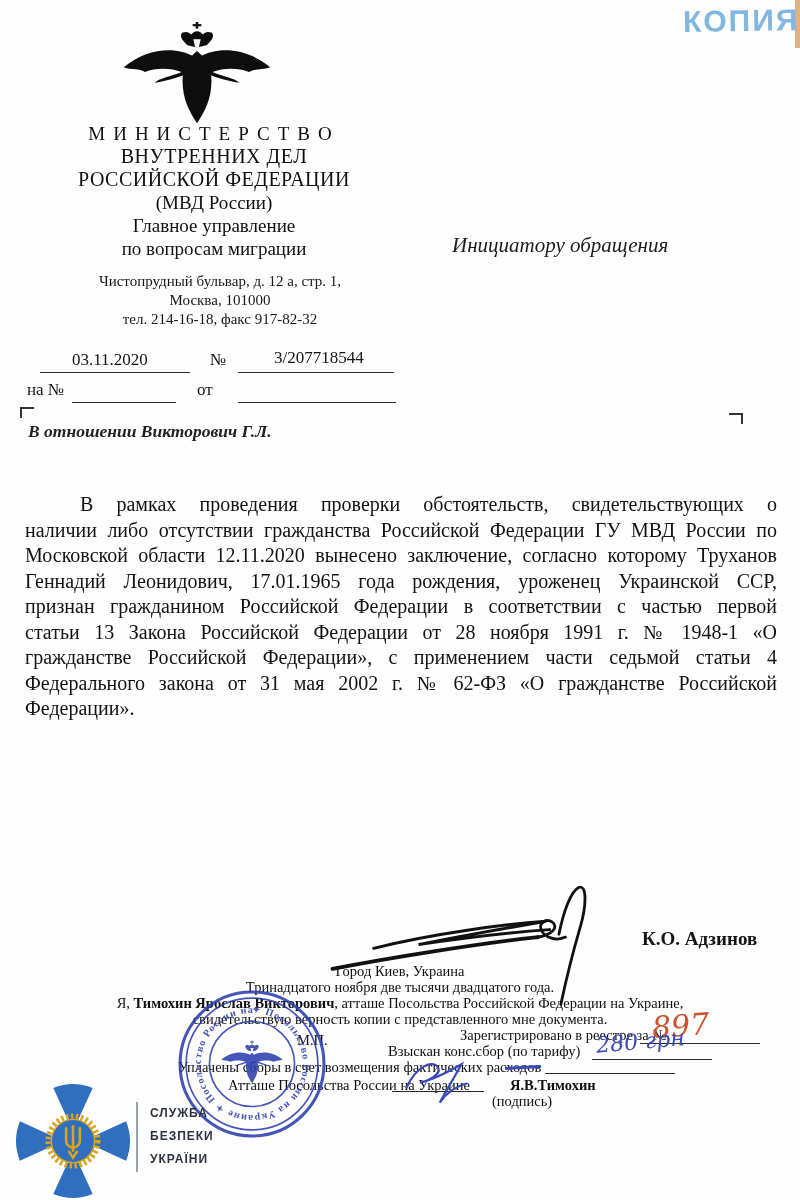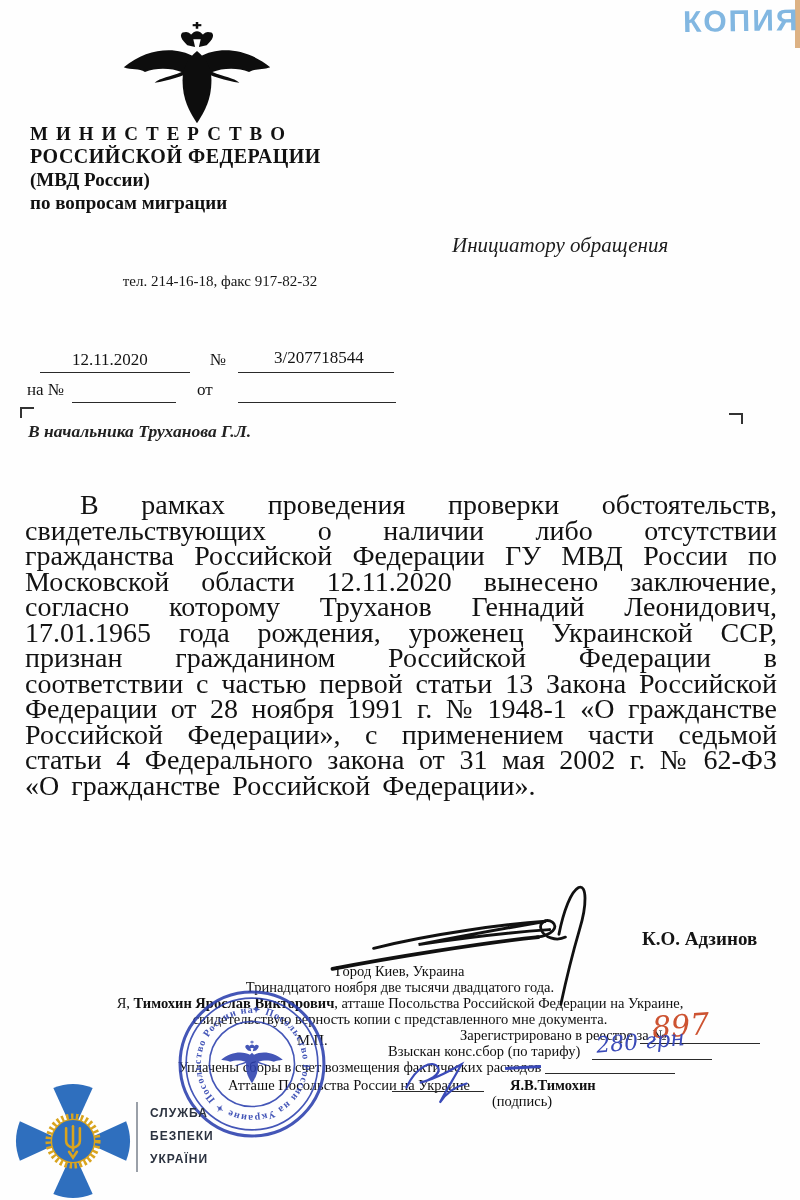--- a/index.html
+++ b/index.html
@@ -20,21 +20,21 @@
   
   .copy-stamp {
     left: 683px; top: 4px;
     font-family: "Liberation Sans", sans-serif;
     font-weight: bold; font-size: 30px; letter-spacing: 2px;
     color: #7cb4e0; opacity: .95;
     transform: rotate(-1deg);
   }
 
   
-  .lh { left: 30px; top: 122px; width: 380px; text-align: left; font-weight: bold; }
+  .lh { left: 24px; top: 122px; width: 380px; text-align: center; font-weight: normal; }
   .lh .l1 { font-size: 19px; letter-spacing: 8px; }
   .lh .l2, .lh .l3 { font-size: 20px; letter-spacing: .5px; }
   .lh .l4 { font-size: 19px; }
   .lh .l5, .lh .l6 { font-size: 19px; }
   .lh div { line-height: 23px; color:#111; }
 
   .addr { left: 30px; top: 272px; width: 380px; text-align:center; font-size: 15px; line-height: 19px; color:#171717;}
 
   .recipient {
     left: 452px; top: 233px; width: 300px;
@@ -47,21 +47,21 @@
 
   .subject {
     left: 28px; top: 421px;
     font-style: italic; font-weight: bold; font-size: 17.5px; color:#222;
   }
   .bracket-l { left: 20px; top: 407px; width: 14px; height: 11px; border-left: 2px solid #333; border-top: 2px solid #333; }
   .bracket-r { left: 729px; top: 413px; width: 14px; height: 11px; border-right: 2px solid #333; border-top: 2px solid #333; }
 
   .body-text {
     left: 25px; top: 492px; width: 752px;
-    font-size: 28px; line-height: 25.5px;
+    font-size: 20px; line-height: 25.5px;
     text-align: justify; text-indent: 55px;
     word-spacing: 5px; color: #121212;
   }
 
   .sign-position { left: 25px; top: 928px; font-size: 19px; font-weight: bold; color:#151515; }
   .sign-name     { left: 642px; top: 928px; font-size: 19px; font-weight: bold; color:#151515; }
 
   
   .notary { font-size: 14.5px; color: #101010; }
   .nc { left: 60px; width: 680px; text-align: center; }
@@ -134,45 +134,49 @@
   <div class="abs scan-strip"></div>
 
   <div class="abs copy-stamp">КОПИЯ</div>
 
   <svg class="abs" style="left:118px; top:22px; color:#0d0d0d;" width="158" height="106" viewBox="0 0 160 110">
     <use href="#eagle" width="160" height="110"></use>
   </svg>
 
   <div class="abs lh">
     <div class="l1">МИНИСТЕРСТВО</div>
+    <div class="l2">ВНУТРЕННИХ ДЕЛ</div>
     <div class="l3">РОССИЙСКОЙ ФЕДЕРАЦИИ</div>
     <div class="l4">(МВД России)</div>
+    <div class="l5">Главное управление</div>
     <div class="l6">по вопросам миграции</div>
   </div>
 
   <div class="abs recipient">Инициатору обращения</div>
 
   <div class="abs addr">
+    <div>Чистопрудный бульвар, д. 12 а, стр. 1,</div>
+    <div>Москва, 101000</div>
     <div>тел. 214-16-18, факс 917-82-32</div>
   </div>
 
-  <div class="abs ref" style="left:72px; top:350px;">12.11.2020</div>
+  <div class="abs ref" style="left:72px; top:350px;">03.11.2020</div>
   <div class="line" style="left:40px; top:372px; width:150px;"></div>
   <div class="abs ref" style="left:210px; top:350px;">№</div>
   <div class="abs ref" style="left:242px; top:348px;margin-left:32px;">3/207718544</div>
   <div class="line" style="left:238px; top:372px; width:156px;"></div>
 
   <div class="abs ref" style="left:27px; top:380px;">на №</div>
   <div class="line" style="left:72px; top:402px; width:104px;"></div>
   <div class="abs ref" style="left:197px; top:380px;">от</div>
   <div class="line" style="left:238px; top:402px; width:158px;"></div>
 
   <div class="abs bracket-l"></div>
   <div class="abs bracket-r"></div>
-  <div class="abs subject">В начальника Труханова Г.Л.</div>
+  <div class="abs subject">В отношении Викторович Г.Л.</div>
 
   <div class="abs body-text">В рамках проведения проверки обстоятельств, свидетельствующих о наличии либо отсутствии гражданства Российской Федерации ГУ МВД России по Московской области 12.11.2020 вынесено заключение, согласно которому Труханов Геннадий Леонидович, 17.01.1965 года рождения, уроженец Украинской ССР, признан гражданином Российской Федерации в соответствии с частью первой статьи 13 Закона Российской Федерации от 28 ноября 1991 г. № 1948-1 «О гражданстве Российской Федерации», с применением части седьмой статьи 4 Федерального закона от 31 мая 2002 г. № 62-ФЗ «О гражданстве Российской Федерации».</div>
 
   <svg class="abs" style="left:325px; top:882px;" width="262" height="128" viewBox="0 0 280 135">
     <g fill="none" stroke="#111" stroke-linecap="round">
       <path d="M8,92 C70,80 170,64 228,58" stroke-width="4"></path>
       <path d="M52,70 C115,54 195,44 236,41 C185,50 130,60 100,66 C155,58 212,52 240,50" stroke-width="3.2"></path>
       <path d="M226,58 C243,56 250,47 243,42 C237,38 228,42 231,50 C234,58 247,63 257,58" stroke-width="3"></path>
       <path d="M250,55 C255,30 263,9 271,5 C280,1 280,24 272,50 C265,74 258,102 252,130" stroke-width="3"></path>
     </g>

